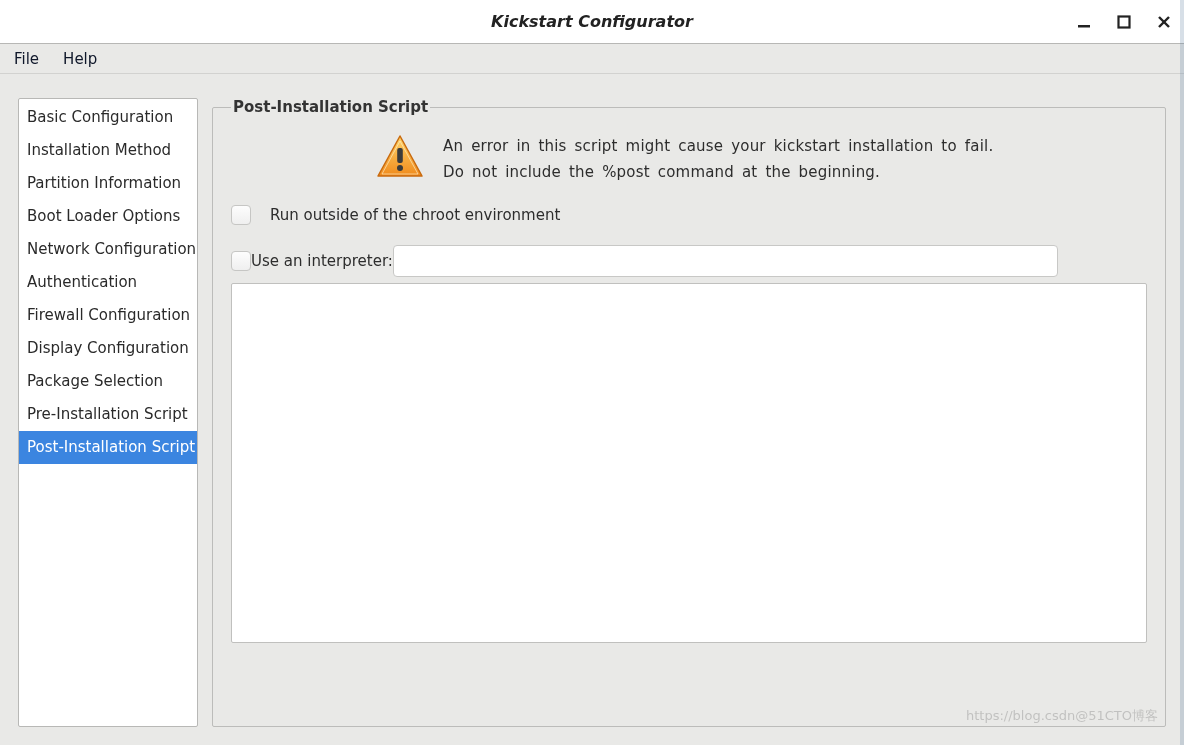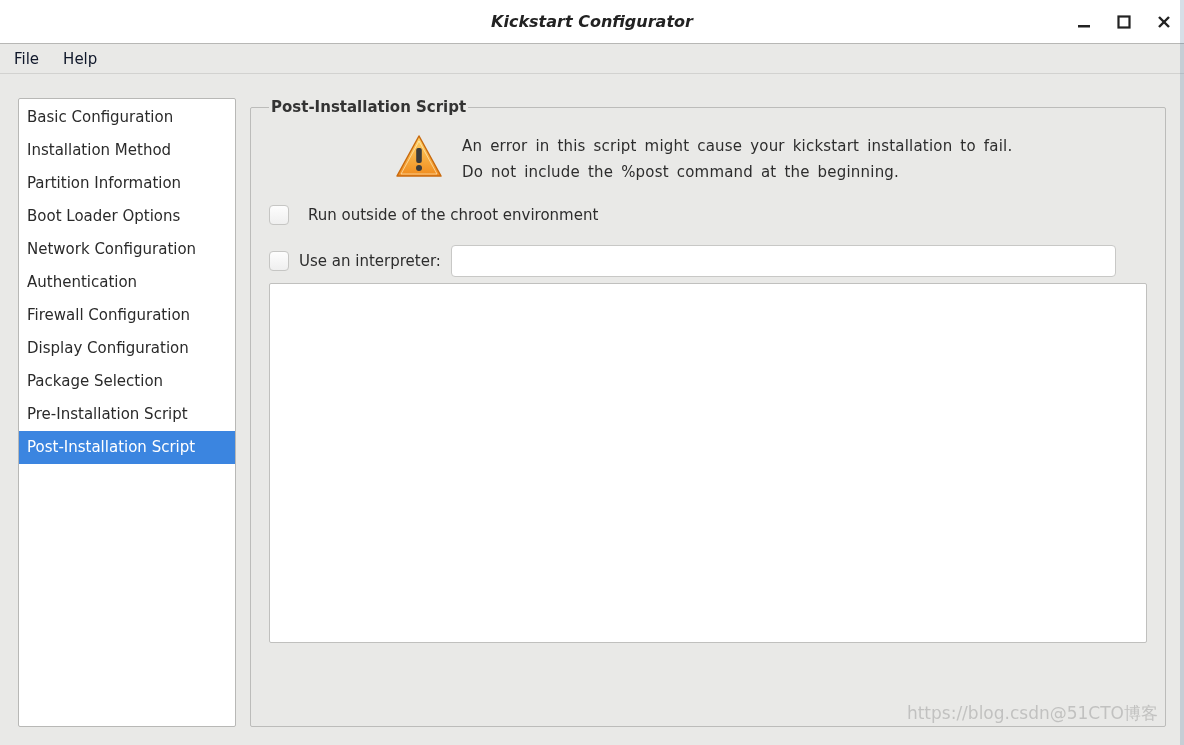--- a/index.html
+++ b/index.html
@@ -65,21 +65,21 @@
 
   
   .content {
     display: flex;
     padding: 24px 18px 18px 18px;
     gap: 14px;
     height: calc(745px - 44px - 30px);
   }
 
   .sidebar {
-    width: 218px;
+    width: 180px;
     background: #fff;
     border: 1px solid #b8b8b6;
     border-radius: 2px;
     overflow-y: auto;
     padding: 2px 0;
   }
   .sidebar-item {
     padding: 6px 10px 6px 8px;
     font-size: 15px;
     color: #2a2a2a;
@@ -168,21 +168,21 @@
     resize: none;
     font-family: monospace;
     font-size: 14px;
     padding: 6px;
     border-radius: 2px;
   }
 
   .watermark {
     position: absolute;
     right: 8px; bottom: 2px;
-    font-size: 17px;
+    font-size: 13px;
     color: rgba(120,120,120,0.35);
     pointer-events: none;
   }
 
   
   .right-edge {
     position: absolute;
     right: 0; top: 0; bottom: 0;
     width: 4px;
     background: #5f7ea0;
@@ -255,21 +255,21 @@
           </svg>
         </div>
         <div class="warning-text">An error in this script might cause your kickstart installation to fail. Do not include the %post command at the beginning.</div>
       </div>
 
       <div class="check-row">
         <div class="checkbox"></div>
         <span class="check-label">Run outside of the chroot environment</span>
       </div>
 
-      <div class="check-row" style="gap:10px; margin-top:8px;">
+      <div class="check-row" style="gap:0; margin-top:8px;">
         <div class="checkbox"></div>
         <span class="check-label">Use an interpreter:</span>
         <input type="text" class="interpreter-input" value="" style="">
       </div>
 
       <textarea class="script-area" style=""></textarea>
 
     </fieldset>
     <div class="watermark">https://blog.csdn@51CTO博客</div>
   </div>

